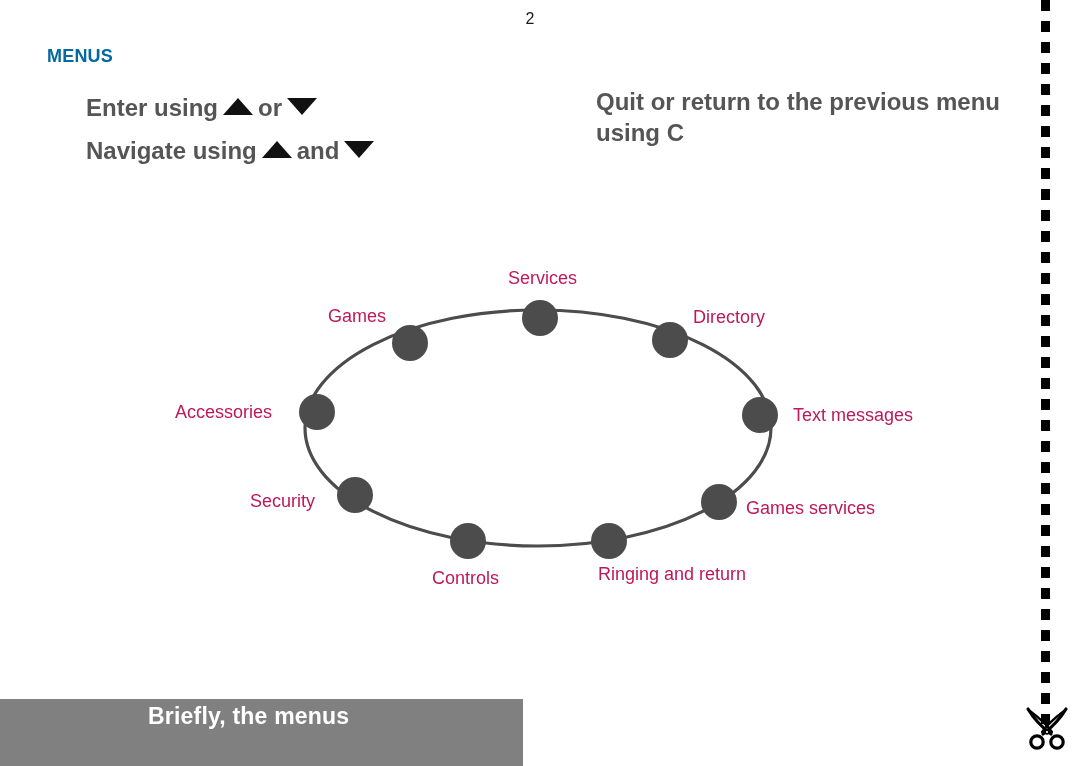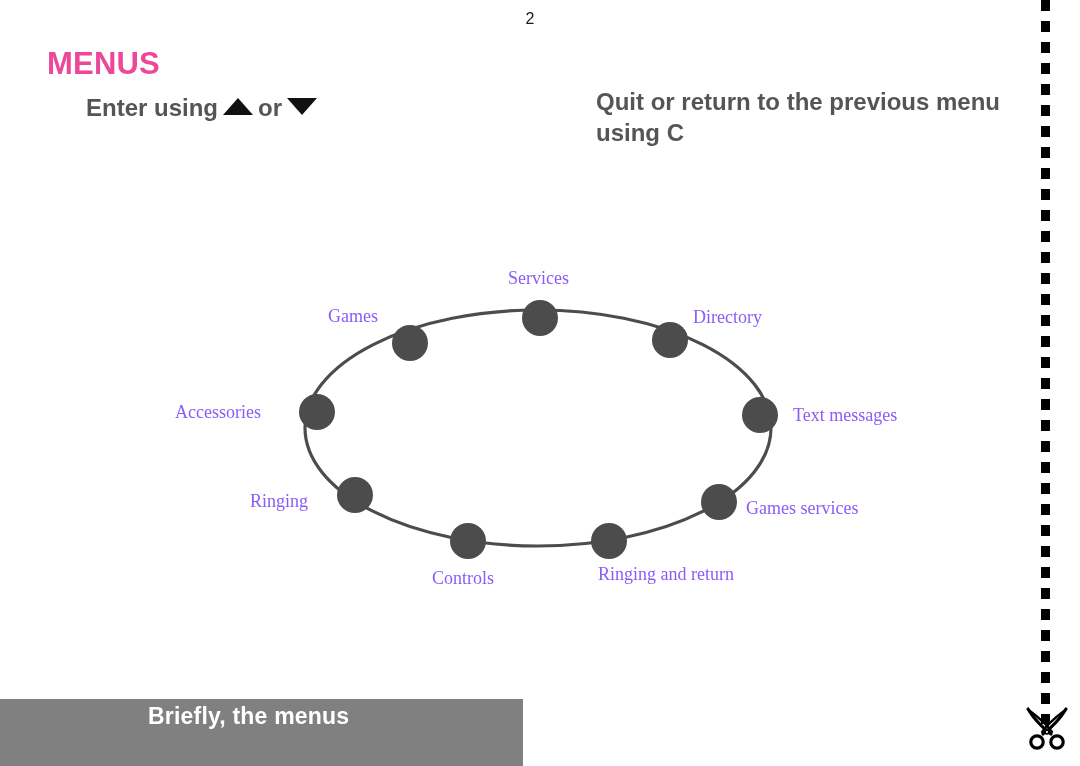--- a/index.html
+++ b/index.html
@@ -26,23 +26,23 @@
     font-size: 16px;
     color: #1a1a1a;
     font-family: "Liberation Sans", sans-serif;
   }
 
   
   .menus-heading {
     position: absolute;
     left: 47px;
     top: 46px;
-    font-size: 31px;
+    font-size: 18px;
     font-weight: bold;
-    color: #ec4899;
+    color: #0369a1;
     letter-spacing: 0.2px;
   }
   .instr-col-left {
     position: absolute;
     left: 86px;
     top: 90px;
     width: 470px;
   }
   .instr-col-right {
     position: absolute;
@@ -84,23 +84,23 @@
     position: absolute;
     left: 150px;
     top: 250px;
     width: 800px;
     height: 360px;
   }
   .wheel svg { display: block; }
   .wheel-label {
     position: absolute;
     font-size: 18px;
-    color: #8b5cf6;
+    color: #be185d;
     white-space: nowrap;
-    font-family: Liberation Serif, serif;
+    font-family: Liberation Sans, sans-serif;
   }
 
   
   .banner {
     position: absolute;
     left: 0;
     top: 699px;
     width: 523px;
     height: 67px;
     background: #808080;
@@ -138,20 +138,21 @@
 </style>
 </head>
 <body>
 
 <div class="page-number">2</div>
 
 <div class="menus-heading">MENUS</div>
 
 <div class="instr-col-left">
   <span class="instr-line"><span>Enter using</span><span class="tri tri-up"></span><span>or</span><span class="tri tri-down"></span></span>
+  <span class="instr-line"><span>Navigate using</span><span class="tri tri-up"></span><span>and</span><span class="tri tri-down"></span></span>
 </div>
 
 <div class="instr-col-right">
   <span class="instr-line wrap">Quit or return to the previous menu using C</span>
 </div>
 
 <div class="wheel">
   <svg width="800" height="360" viewBox="0 0 800 360">
     <ellipse id="wheel-ring" cx="388" cy="178" rx="233" ry="118" fill="none" stroke="#4c4c4c" stroke-width="3.2"></ellipse>
     <g id="wheel-nodes">
@@ -166,21 +167,21 @@
         <circle cx="260" cy="93" r="18" fill="#4c4c4c"></circle>
       </g>
   </svg>
   <div id="wheel-labels">
       <div class="wheel-label" style="left: 358px; top: 18px;">Services</div>
       <div class="wheel-label" style="left: 543px; top: 57px;">Directory</div>
       <div class="wheel-label" style="left: 643px; top: 155px;">Text messages</div>
       <div class="wheel-label" style="left: 596px; top: 248px;">Games services</div>
       <div class="wheel-label" style="left: 448px; top: 314px;">Ringing and return</div>
       <div class="wheel-label" style="left: 282px; top: 318px;">Controls</div>
-      <div class="wheel-label" style="left: 100px; top: 241px;">Ringing</div>
+      <div class="wheel-label" style="left: 100px; top: 241px;">Security</div>
       <div class="wheel-label" style="left: 25px; top: 152px;">Accessories</div>
       <div class="wheel-label" style="left: 178px; top: 56px;">Games</div>
     </div>
 </div>
 
 <div class="banner"></div>
 <div class="banner-title">Briefly, the menus</div>
 
 <div class="cutline"></div>
 <div class="scissors">

